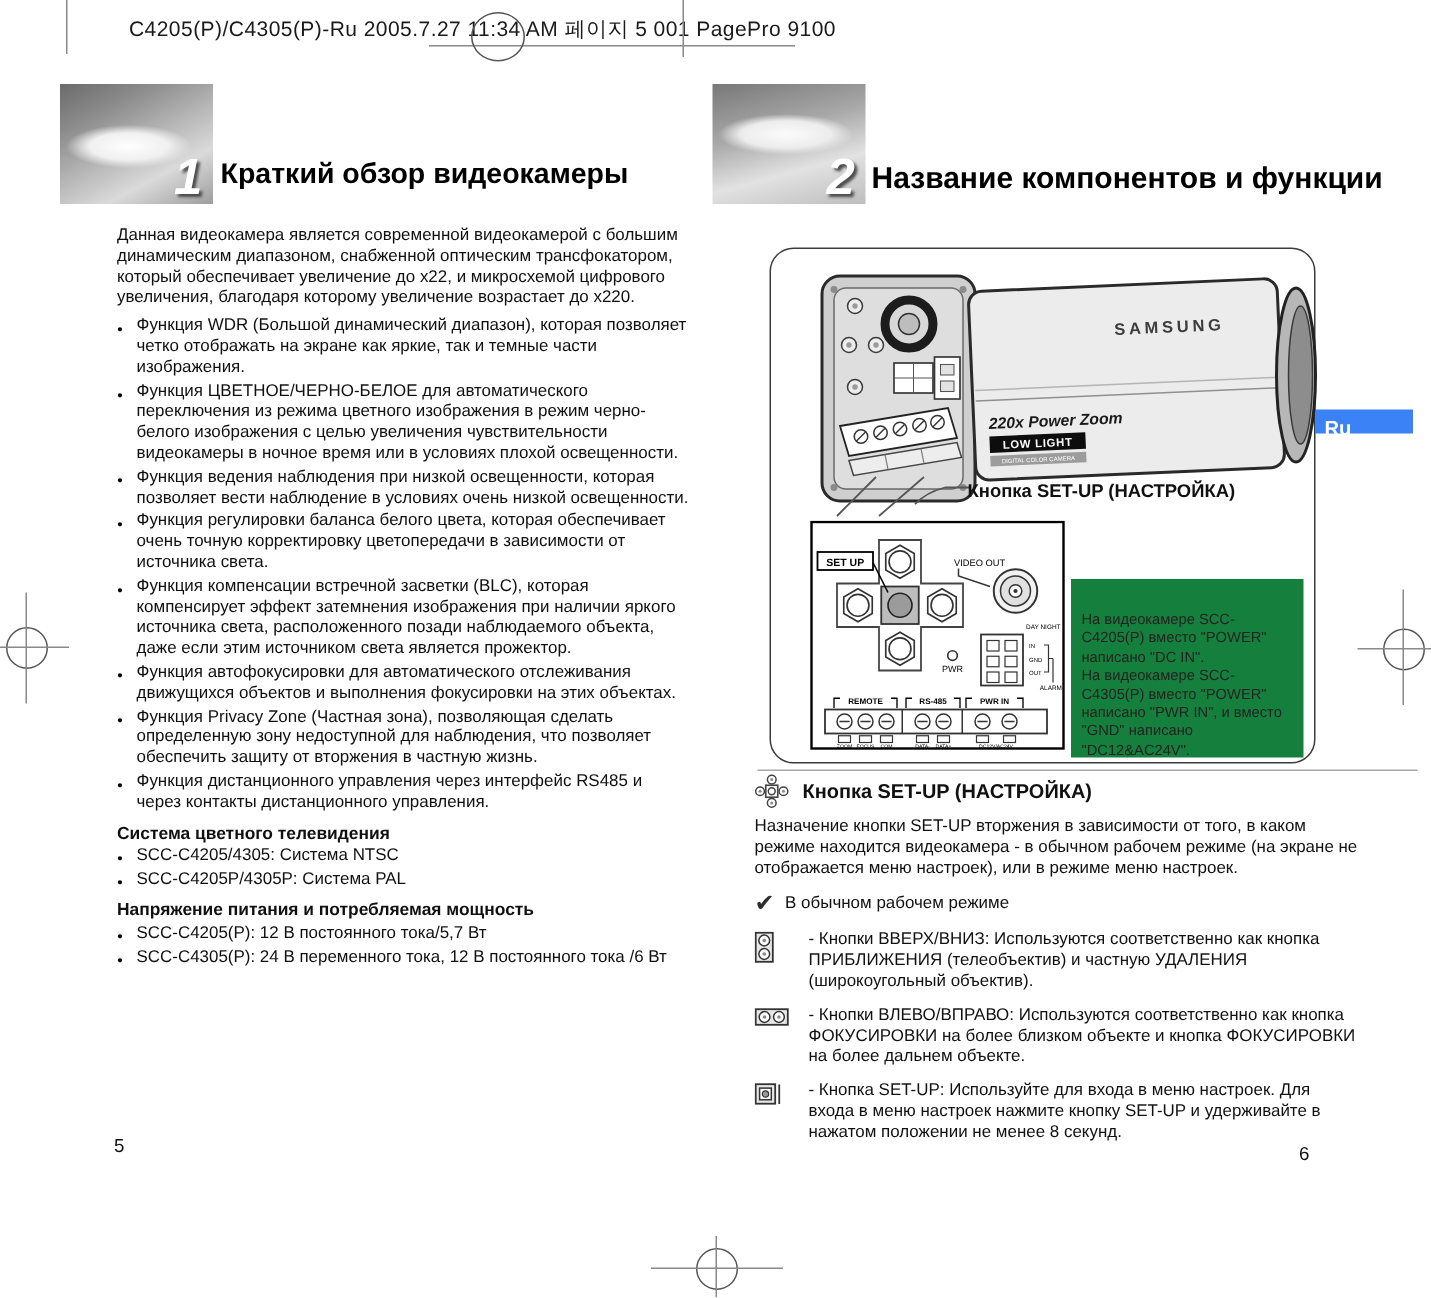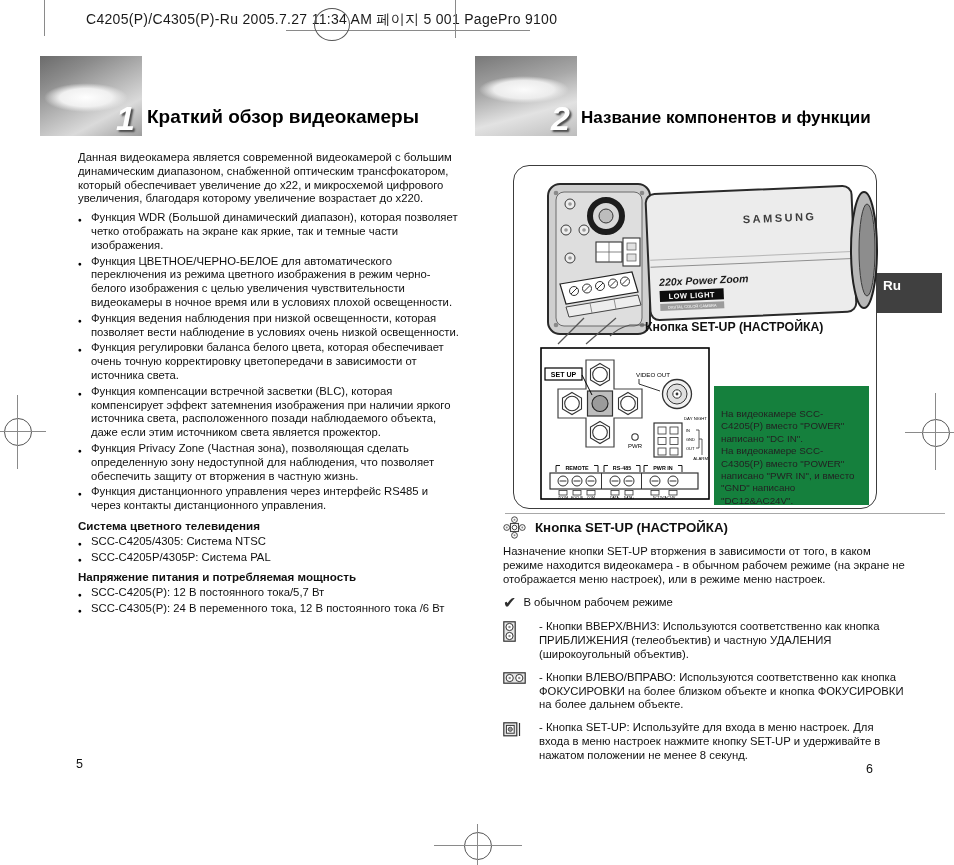--- a/index.html
+++ b/index.html
@@ -30,21 +30,21 @@
   ul.blist li::before{content:"●";position:absolute;left:0;top:2px;font-size:6.5px;color:#000;}
   .subhead{font-weight:bold;font-size:11.6px;margin:6px 0 2px 0;}
   .pagenum{position:absolute;font-size:12.5px;color:#111;}
   
   .figbox{position:absolute;left:513px;top:165px;width:362px;height:342px;
     border:1.6px solid #3c3c3c;border-radius:16px;background:#fff;}
   .callout-label{position:absolute;left:645px;top:320px;font-size:12.3px;font-weight:bold;white-space:nowrap;}
   .notebox{position:absolute;left:714px;top:386px;width:155px;height:119px;background:#15803d;
     font-size:9.8px;line-height:12.4px;color:#222;padding:22px 7px;box-sizing:border-box;}
   .notebox p{margin:0;}
-  .ru-badge{position:absolute;left:877px;top:273px;width:65px;height:40px;background:#404040;color:#fff;
+  .ru-badge{position:absolute;left:877px;top:273px;width:65px;height:16px;background:#3b82f6;color:#fff;
     font-weight:bold;font-size:13.5px;line-height:25px;padding-left:6px;box-sizing:border-box;}
   .ru-line{position:absolute;left:875px;top:250px;width:1px;height:64px;background:#bcbcbc;}
   .fig-sep{position:absolute;left:505px;top:513px;width:440px;height:1px;background:#a8a8a8;}
   
   .rcol{position:absolute;left:503px;top:516px;width:404px;font-size:11.3px;line-height:13.8px;}
   .sechead{display:flex;align-items:center;gap:9px;margin-bottom:6px;}
   .sechead .t{font-size:13.3px;font-weight:bold;}
   .rcol .desc{margin:0 0 9px 0;}
   .moderow{display:flex;align-items:center;gap:7px;margin:0 0 9px 0;}
   .check{font-size:16px;color:#2e2e2e;line-height:1;}
@@ -82,40 +82,41 @@
   <div class="chaptitle" style="left:147px;top:106px;font-size:19px;text-align:center;">Краткий обзор видеокамеры</div>
 
   <div class="col" style="left:78px;top:151px;width:382px;">
     <p>Данная видеокамера является современной видеокамерой с большим динамическим диапазоном, снабженной оптическим трансфокатором, который обеспечивает увеличение до x22, и микросхемой цифрового увеличения, благодаря которому увеличение возрастает до x220.</p>
     <ul class="blist">
       <li>Функция WDR (Большой динамический диапазон), которая позволяет четко отображать на экране как яркие, так и темные части изображения.</li>
       <li>Функция ЦВЕТНОЕ/ЧЕРНО-БЕЛОЕ для автоматического переключения из режима цветного изображения в режим черно-белого изображения с целью увеличения чувствительности видеокамеры в ночное время или в условиях плохой освещенности.</li>
       <li>Функция ведения наблюдения при низкой освещенности, которая позволяет вести наблюдение в условиях очень низкой освещенности.</li>
       <li>Функция регулировки баланса белого цвета, которая обеспечивает очень точную корректировку цветопередачи в зависимости от источника света.</li>
       <li>Функция компенсации встречной засветки (BLC), которая компенсирует эффект затемнения изображения при наличии яркого источника света, расположенного позади наблюдаемого объекта, даже если этим источником света является прожектор.</li>
+      <li>Функция автофокусировки для автоматического отслеживания движущихся объектов и выполнения фокусировки на этих объектах.</li>
       <li>Функция Privacy Zone (Частная зона), позволяющая сделать определенную зону недоступной для наблюдения, что позволяет обеспечить защиту от вторжения в частную жизнь.</li>
       <li>Функция дистанционного управления через интерфейс RS485 и через контакты дистанционного управления.</li>
     </ul>
     <div class="subhead">Система цветного телевидения</div>
     <ul class="blist">
       <li>SCC-C4205/4305: Система NTSC</li>
       <li>SCC-C4205P/4305P: Система PAL</li>
     </ul>
     <div class="subhead">Напряжение питания и потребляемая мощность</div>
     <ul class="blist">
       <li>SCC-C4205(P): 12 В постоянного тока/5,7 Вт</li>
       <li>SCC-C4305(P): 24 В переменного тока, 12 В постоянного тока /6 Вт</li>
     </ul>
   </div>
   <div class="pagenum" style="left:76px;top:757px;">5</div>
 
   <div class="cloud cloud2" style="left:475px;top:56px;">
     <div class="chapnum">2</div>
   </div>
-  <div class="chaptitle" style="left:581px;top:108px;font-size:17px;">Название компонентов и функции</div>
+  <div class="chaptitle" style="left:581px;top:108px;font-size:20px;">Название компонентов и функции</div>
 
   <div class="ru-line"></div>
   <div class="ru-badge">Ru</div>
 
   <div class="figbox"></div>
 
   <svg class="abs" style="left:520px;top:168px;" width="360" height="177" viewBox="0 0 360 177">
 
     <g>
       <rect x="28" y="16" width="102" height="150" rx="12" fill="#cfcfcf" stroke="#2a2a2a" stroke-width="2"></rect>

